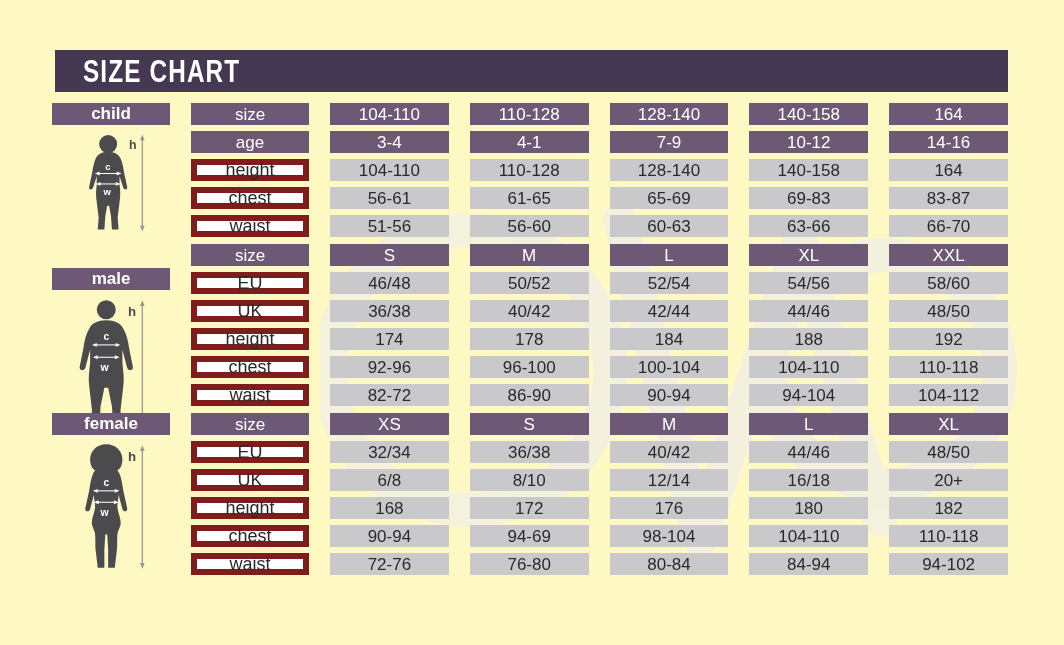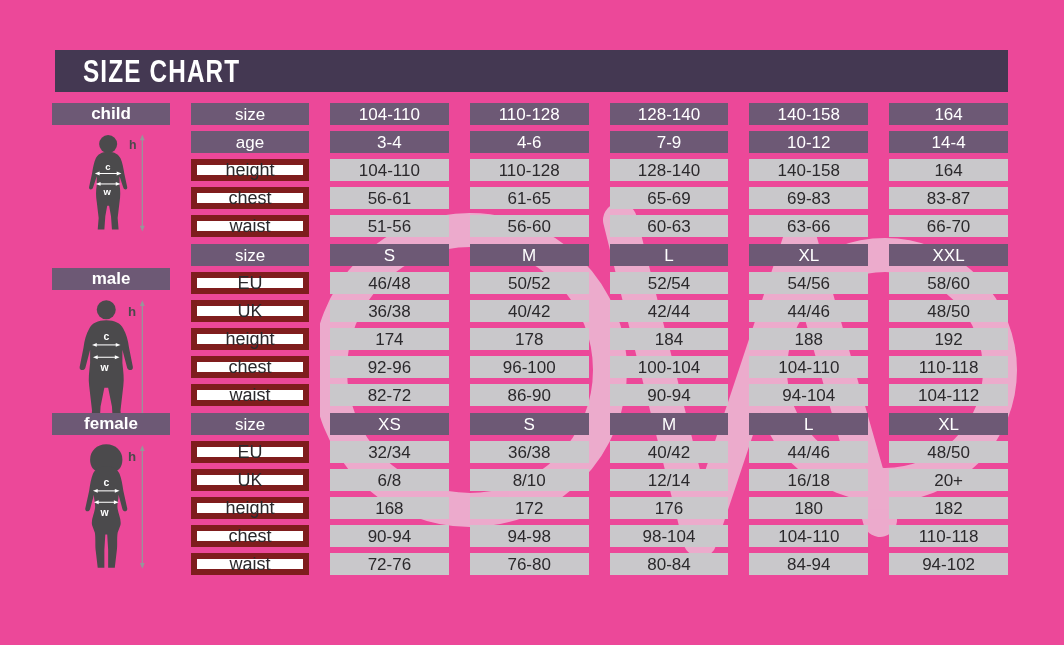--- a/index.html
+++ b/index.html
@@ -1,17 +1,17 @@
 <!DOCTYPE html>
 <html style="--banner: #443852; --header: #6d5975; --cellbg: #c9c8cb; --text: #2b292c; --silhouette: #4b4a4c; --measure_line: #97969a;"><head>
 <meta charset="utf-8">
 <style>
   html,body{margin:0;padding:0;background:#fff;}
   body{width:1064px;height:645px;font-family:"Liberation Sans",sans-serif;overflow:hidden;}
-  .page{position:relative;width:1064px;height:645px;background:#ec4899;overflow:hidden;}
+  .page{position:relative;width:1064px;height:645px;background:#fef9c3;overflow:hidden;}
   .watermark{position:absolute;left:320px;top:100px;pointer-events:none;}
   .banner{position:absolute;left:55px;top:50px;width:953px;height:42px;background:var(--banner,#443852);display:flex;align-items:center;}
   .banner h1{color:#fff;font-size:32px;font-weight:bold;letter-spacing:1.5px;margin:0 0 0 28px;transform:scaleX(.76);transform-origin:left center;white-space:nowrap;}
   .chart{position:absolute;left:52px;top:103px;width:956px;}
   section.sec{display:grid;grid-template-columns:118px 118px repeat(5,1fr);column-gap:21px;row-gap:6px;grid-auto-rows:22px;margin-bottom:7px;position:relative;}
   .sidebar{display:flex;flex-direction:column;}
   .band{height:22px;flex:0 0 22px;background:var(--header,#6d5975);color:#fff;font-weight:bold;display:flex;align-items:center;justify-content:center;font-size:17px;}
   .figure{flex:1;display:flex;justify-content:center;align-items:flex-start;padding-top:5px;}
   .cell{display:flex;align-items:center;justify-content:center;font-size:17px;line-height:1;box-sizing:border-box;}
   .cell.header{background:var(--header,#6d5975);color:#fff;font-weight:normal;}
@@ -67,24 +67,24 @@
         </div>
       </div>
     <div class="cell label header">size</div>
         <div class="cell value header">104-110</div>
         <div class="cell value header">110-128</div>
         <div class="cell value header">128-140</div>
         <div class="cell value header">140-158</div>
         <div class="cell value header">164</div>
         <div class="cell label header">age</div>
         <div class="cell value header">3-4</div>
-        <div class="cell value header">4-6</div>
+        <div class="cell value header">4-1</div>
         <div class="cell value header">7-9</div>
         <div class="cell value header">10-12</div>
-        <div class="cell value header">14-4</div>
+        <div class="cell value header">14-16</div>
         <div class="cell label data">height</div>
         <div class="cell value data">104-110</div>
         <div class="cell value data">110-128</div>
         <div class="cell value data">128-140</div>
         <div class="cell value data">140-158</div>
         <div class="cell value data">164</div>
         <div class="cell label data">chest</div>
         <div class="cell value data">56-61</div>
         <div class="cell value data">61-65</div>
         <div class="cell value data">65-69</div>
@@ -211,21 +211,21 @@
         <div class="cell value data">16/18</div>
         <div class="cell value data">20+</div>
         <div class="cell label data">height</div>
         <div class="cell value data">168</div>
         <div class="cell value data">172</div>
         <div class="cell value data">176</div>
         <div class="cell value data">180</div>
         <div class="cell value data">182</div>
         <div class="cell label data">chest</div>
         <div class="cell value data">90-94</div>
-        <div class="cell value data">94-98</div>
+        <div class="cell value data">94-69</div>
         <div class="cell value data">98-104</div>
         <div class="cell value data">104-110</div>
         <div class="cell value data">110-118</div>
         <div class="cell label data">waist</div>
         <div class="cell value data">72-76</div>
         <div class="cell value data">76-80</div>
         <div class="cell value data">80-84</div>
         <div class="cell value data">84-94</div>
         <div class="cell value data">94-102</div>
       </section>

